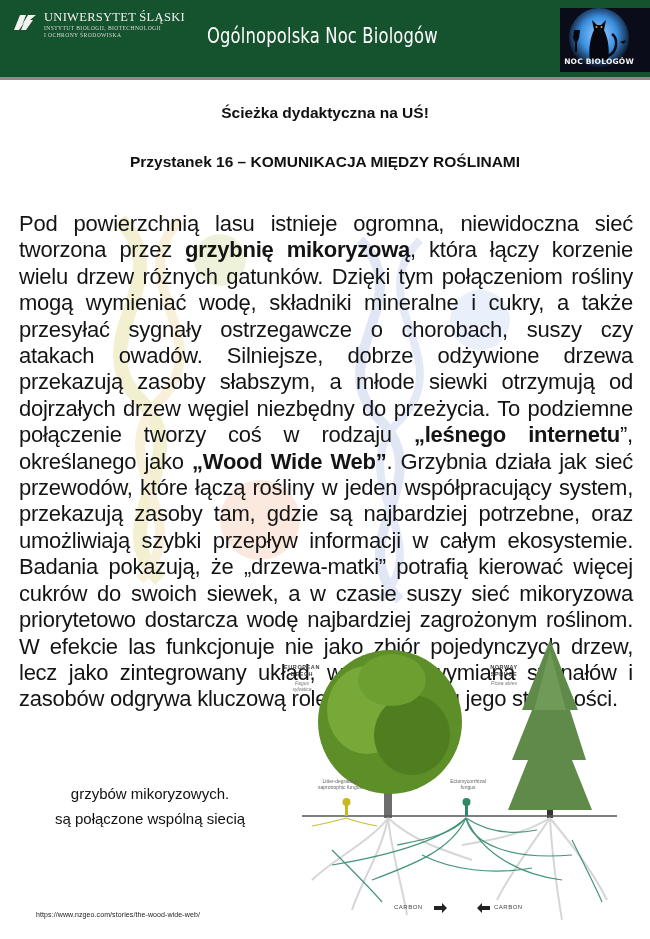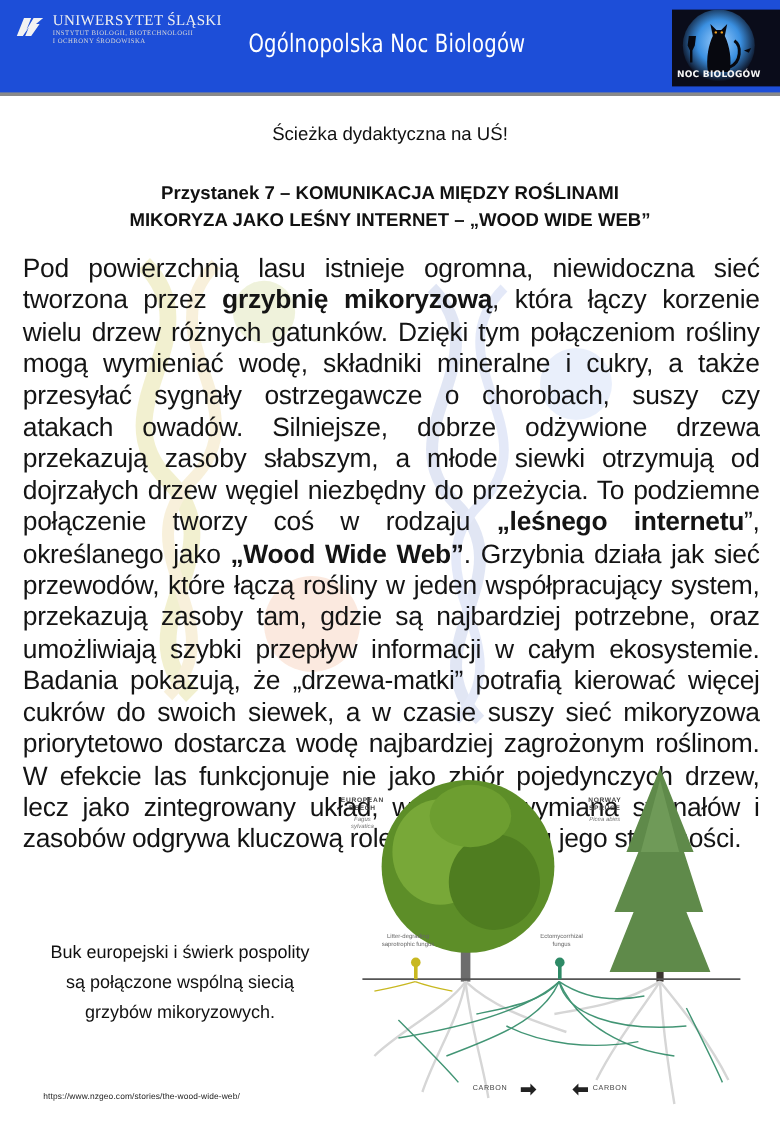--- a/index.html
+++ b/index.html
@@ -1,21 +1,21 @@
 <!DOCTYPE html>
 <html><head>
 <meta charset="utf-8">
 <style>
   * { box-sizing: border-box; margin: 0; padding: 0; }
   html, body { width: 650px; height: 939px; background: #ffffff; overflow: hidden; }
   body { position: relative; font-family: "Liberation Sans", sans-serif; color: #111; }
 
   .topbar {
     position: absolute; left: 0; top: 0; width: 650px; height: 80px;
-    background: #1d4ed8; border-bottom: 3px solid #8a8a8a;
+    background: #14532d; border-bottom: 3px solid #8a8a8a;
   }
   .uni-logo { position: absolute; left: 12px; top: 12px; width: 26px; height: 20px; }
   .uni-name {
     position: absolute; left: 44px; top: 10px; color: #f0f0f0;
     font-family: "Liberation Serif", serif; font-size: 12.5px; letter-spacing: 0.3px;
   }
   .uni-sub {
     position: absolute; left: 44px; top: 25px; color: #d8d8d8;
     font-family: "Liberation Serif", serif; font-size: 5.6px; line-height: 7px; letter-spacing: 0.4px;
     text-transform: uppercase;
@@ -33,21 +33,21 @@
   .noc-label {
     position: absolute; left: 0; width: 78px; bottom: 6px; text-align: center;
     color: #f4f4f4; font-family: "DejaVu Sans", sans-serif; font-weight: bold;
     font-size: 7.5px; letter-spacing: 0.2px;
   }
 
   .watermark { position: absolute; left: 60px; top: 200px; width: 520px; height: 440px; opacity: 0.22; }
 
   .subtitle {
     position: absolute; left: 0; top: 104px; width: 650px; text-align: center;
-    font-family: "Liberation Sans", sans-serif; font-weight: normal; font-size: 15.5px; color: #111;
+    font-family: "Liberation Sans", sans-serif; font-weight: bold; font-size: 15.5px; color: #111;
   }
   .stop-title {
     position: absolute; left: 0; top: 151px; width: 650px; text-align: center;
     font-family: "Liberation Sans", sans-serif; font-weight: bold; font-size: 15.5px;
     line-height: 22px; color: #111;
   }
   .body-text {
     position: absolute; left: 19px; top: 211px; width: 614px;
     font-family: "Liberation Sans", sans-serif; font-size: 22px; line-height: 26.4px;
     text-align: justify; color: #141414; letter-spacing: -0.25px;
@@ -112,22 +112,21 @@
   <path d="M120 20 C60 80 160 140 100 200 C40 260 140 320 80 380" stroke="#e0c060" stroke-width="10" fill="none"></path>
   <path d="M300 40 C360 100 260 160 320 220 C380 280 280 340 340 400" stroke="#7a90d0" stroke-width="10" fill="none"></path>
   <path d="M360 40 C300 100 400 160 340 220 C280 280 380 340 320 400" stroke="#8aa0e0" stroke-width="8" fill="none"></path>
   <circle cx="200" cy="320" r="40" fill="#f0a070"></circle>
   <circle cx="420" cy="120" r="30" fill="#a0b8f0"></circle>
   <circle cx="160" cy="60" r="26" fill="#b8c860"></circle>
 </svg>
 
 <div class="subtitle">Ścieżka dydaktyczna na UŚ!</div>
 <div class="stop-title">
-  <div>Przystanek 7 – KOMUNIKACJA MIĘDZY ROŚLINAMI</div>
-  <div>MIKORYZA JAKO LEŚNY INTERNET – „WOOD WIDE WEB”</div>
+  <div>Przystanek 16 – KOMUNIKACJA MIĘDZY ROŚLINAMI</div>
 </div>
 
 <p class="body-text"><span>Pod powierzchnią lasu istnieje ogromna, niewidoczna sieć tworzona przez </span><b>grzybnię mikoryzową</b><span>, która łączy korzenie wielu drzew różnych gatunków. Dzięki tym połączeniom rośliny mogą wymieniać wodę, składniki mineralne i cukry, a także przesyłać sygnały ostrzegawcze o chorobach, suszy czy atakach owadów. Silniejsze, dobrze odżywione drzewa przekazują zasoby słabszym, a młode siewki otrzymują od dojrzałych drzew węgiel niezbędny do przeżycia. To podziemne połączenie tworzy coś w rodzaju </span><b>„leśnego internetu</b><span>”, określanego jako </span><b>„Wood Wide Web”</b><span>. Grzybnia działa jak sieć przewodów, które łączą rośliny w jeden współpracujący system, przekazują zasoby tam, gdzie są najbardziej potrzebne, oraz umożliwiają szybki przepływ informacji w całym ekosystemie. Badania pokazują, że „drzewa-matki” potrafią kierować więcej cukrów do swoich siewek, a w czasie suszy sieć mikoryzowa priorytetowo dostarcza wodę najbardziej zagrożonym roślinom. W efekcie las funkcjonuje nie jako zbiór pojedynczych drzew, lecz jako zintegrowany układ, w którym wymiana sygnałów i zasobów odgrywa kluczową rolę w utrzymaniu jego stabilności.</span></p>
 
 <div class="figure">
   <svg width="378" height="299" viewBox="0 0 378 299">
 
     <rect x="112" y="120" width="8" height="58" fill="#6d6d6d"></rect>
     <ellipse cx="118" cy="82" rx="72" ry="72" fill="#5d8e28"></ellipse>
     <ellipse cx="95" cy="70" rx="40" ry="44" fill="#78a838"></ellipse>
@@ -195,18 +194,17 @@
   </div>
   <div class="fl fungus" style="left:168px; top:138px; width:56px;">
     <div>Ectomycorrhizal</div>
     <div>fungus</div>
   </div>
   <div class="fl carbon" style="left:122px; top:264px;">CARBON</div>
   <div class="fl carbon" style="left:222px; top:264px;">CARBON</div>
 </div>
 
 <div class="caption">
-  <div>Buk europejski i świerk pospolity</div>
+  <div>grzybów mikoryzowych.</div>
   <div>są połączone wspólną siecią</div>
-  <div>grzybów mikoryzowych.</div>
 </div>
 
 <div class="source-url">https://www.nzgeo.com/stories/the-wood-wide-web/</div>
 
 </body></html>

